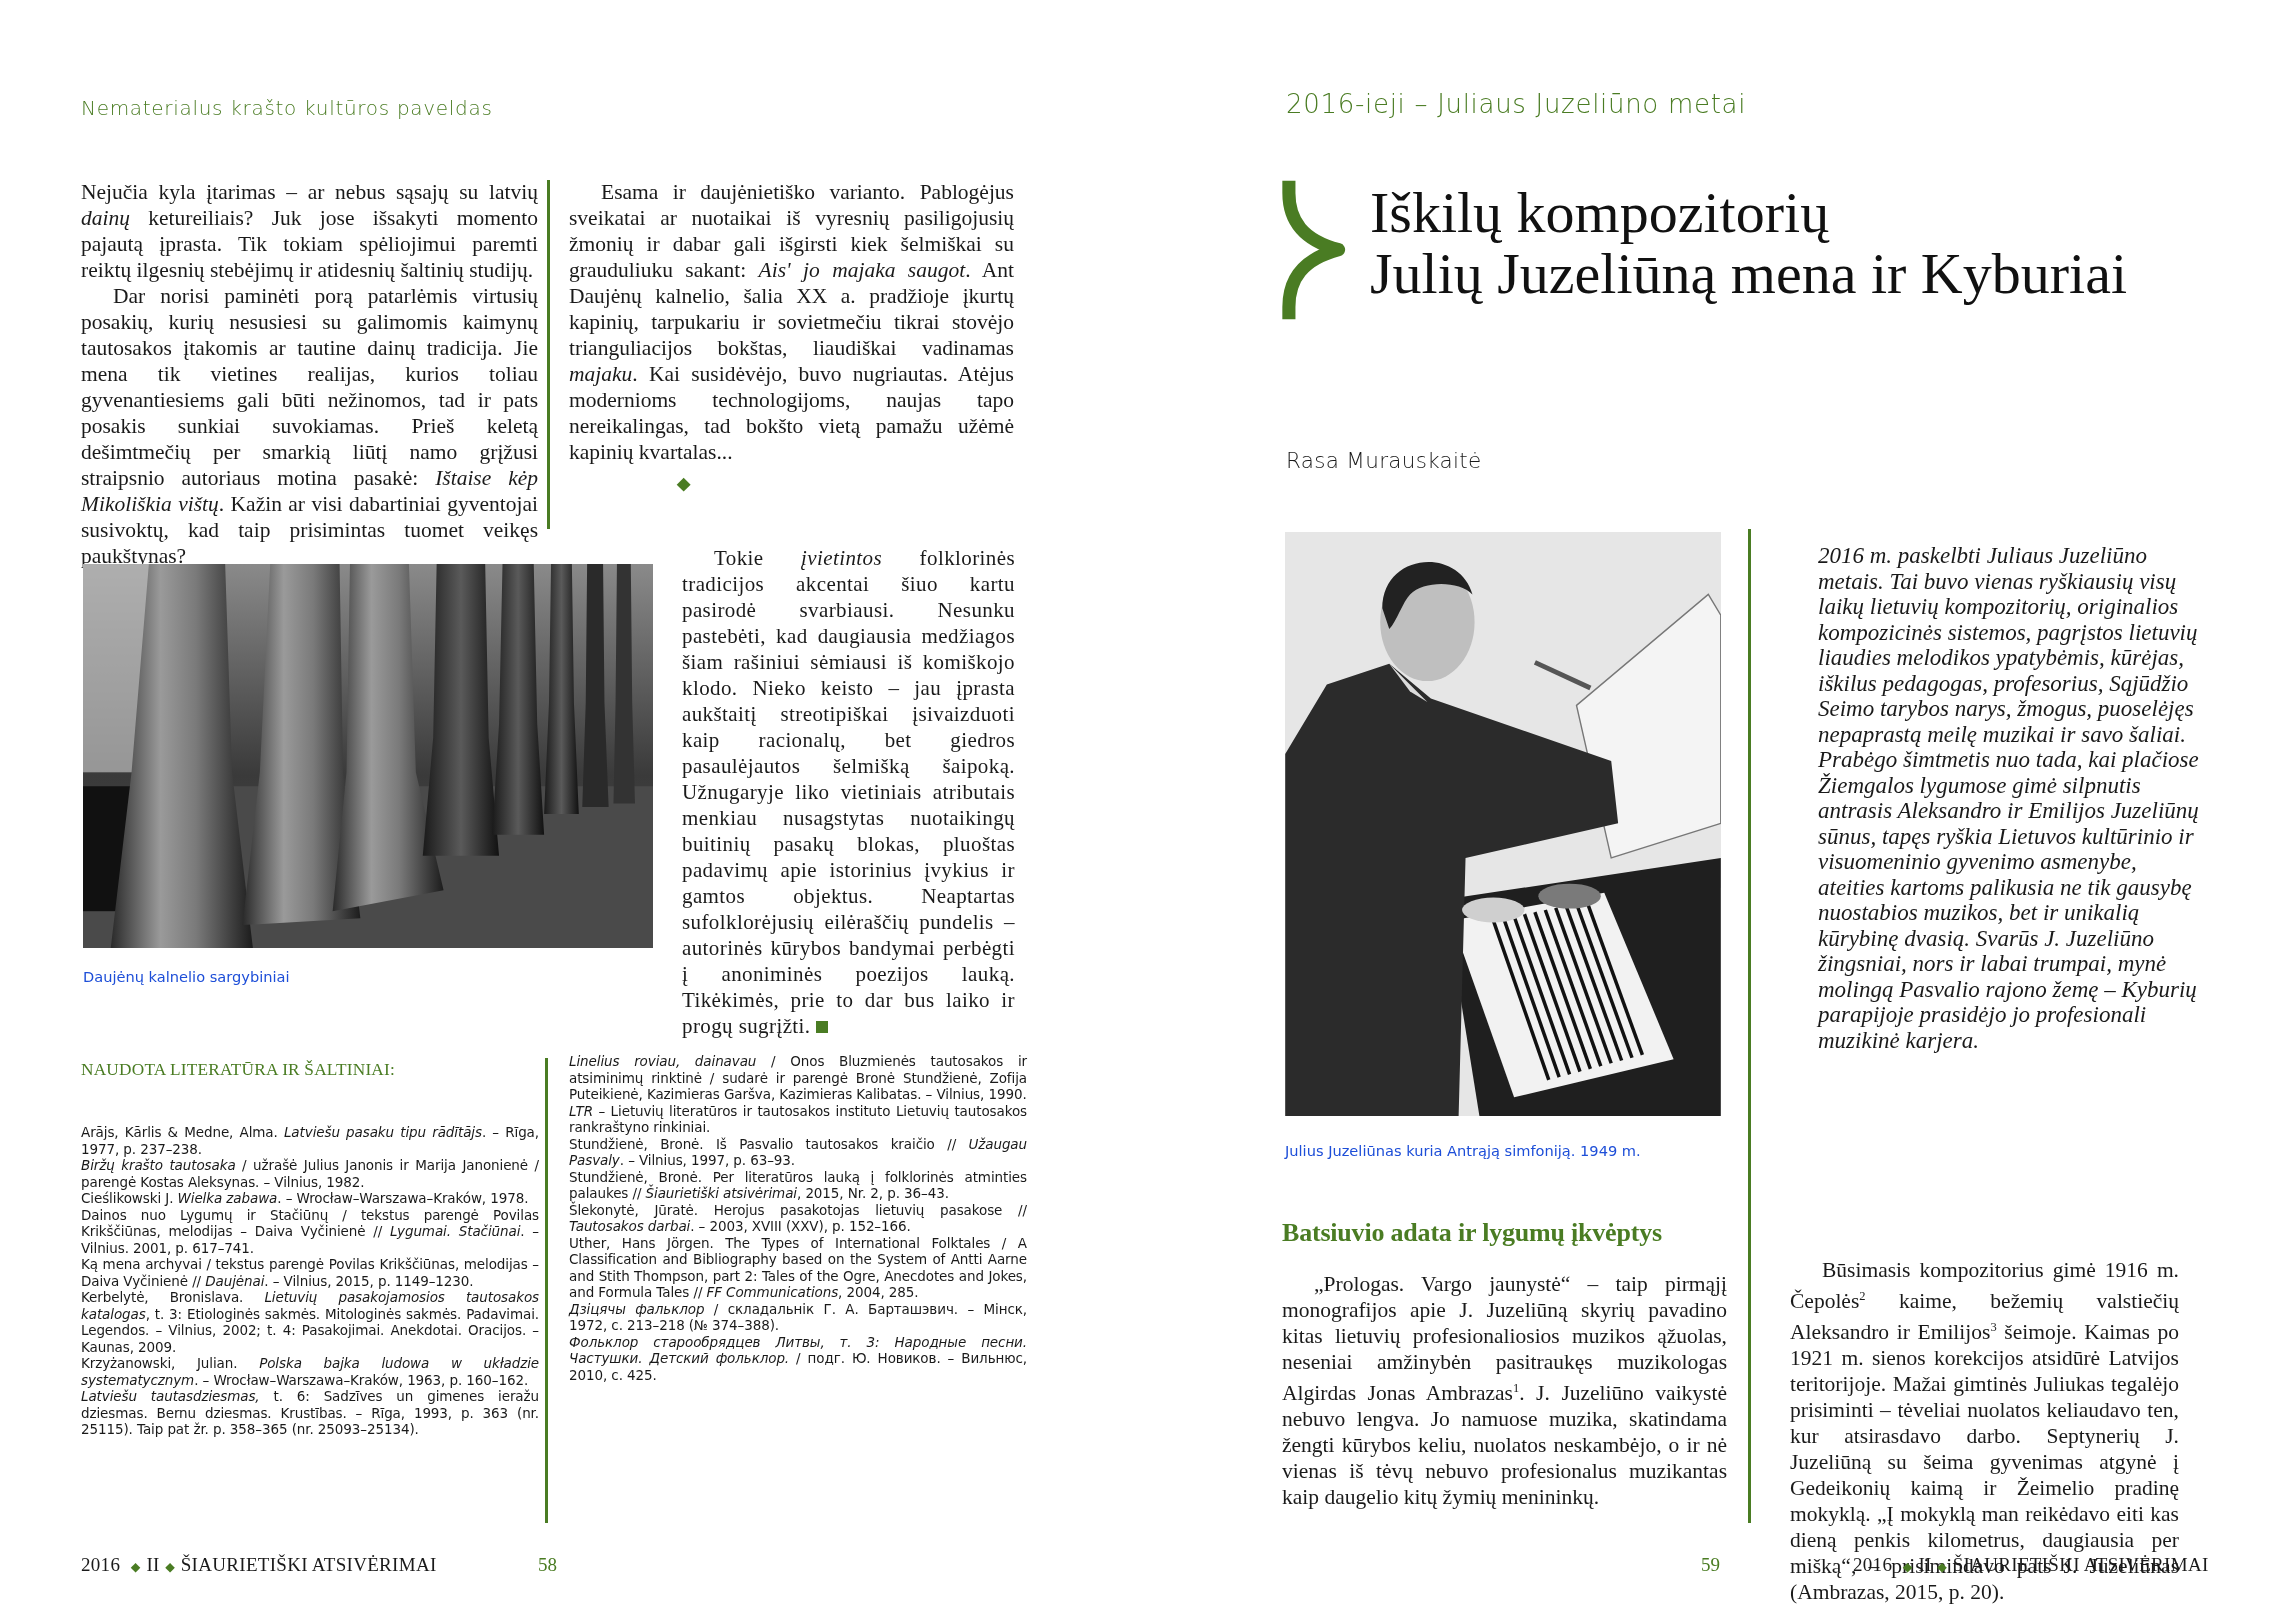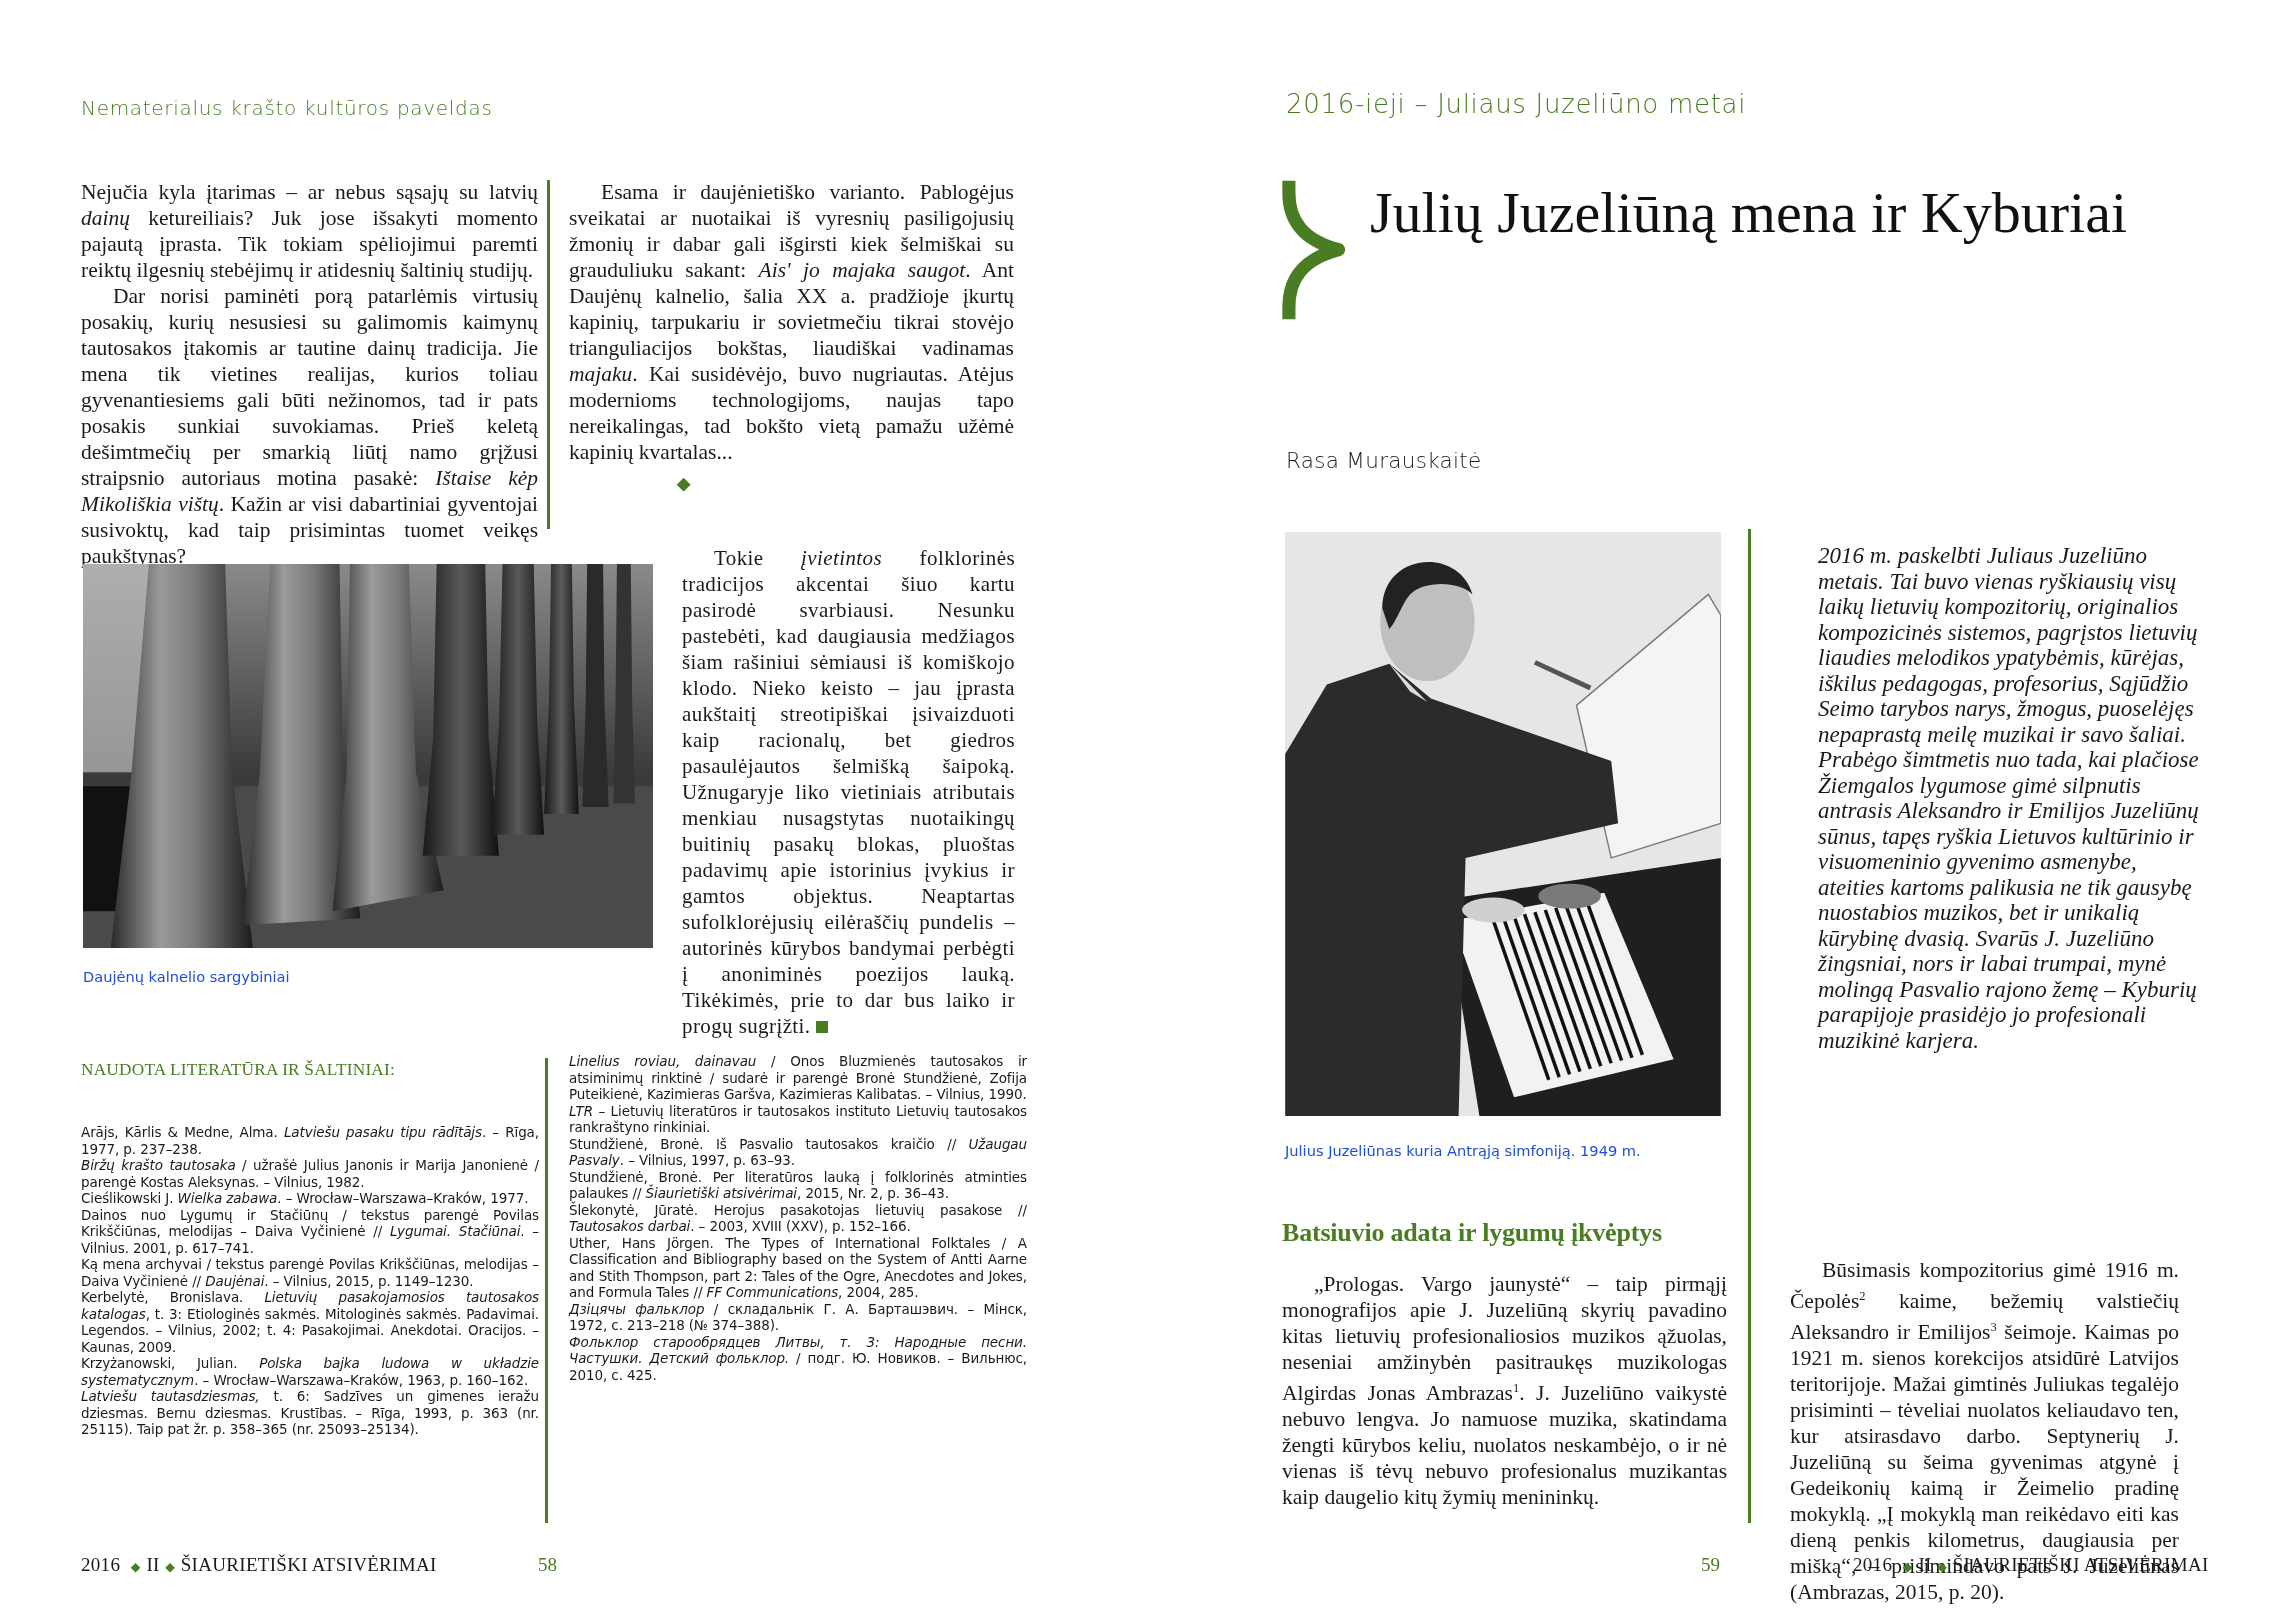--- a/index.html
+++ b/index.html
@@ -85,21 +85,21 @@
 
 <div class="abs body-text" style="left:682px; top:545px; width:333px; font-size:21px; line-height:26px; letter-spacing:0.4px;">
   <p class="indent"><span>Tokie </span><em>įvietintos</em><span> folklorinės tradicijos akcentai šiuo kartu pasirodė svarbiausi. Nesunku pastebėti, kad daugiausia medžiagos šiam rašiniui sėmiausi iš komiškojo klodo. Nieko keisto – jau įprasta aukštaitį streotipiškai įsivaizduoti kaip racionalų, bet giedros pasaulėjautos šelmišką šaipoką. Užnugaryje liko vietiniais atributais menkiau nusagstytas nuotaikingų buitinių pasakų blokas, pluoštas padavimų apie istorinius įvykius ir gamtos objektus. Neaptartas sufolklorėjusių eilėraščių pundelis – autorinės kūrybos bandymai perbėgti į anoniminės poezijos lauką. Tikėkimės, prie to dar bus laiko ir progų sugrįžti.</span>&nbsp;<span style="display:inline-block;width:11.8px;height:11.8px;background:#4a7c23;vertical-align:baseline;"></span></p>
 </div>
 
 <div class="abs green serif" style="left:81px; top:1060px; font-size:17.3px; letter-spacing:0.2px;">NAUDOTA LITERATŪRA IR ŠALTINIAI:</div>
 
 <div class="abs bib" id="bib-col1" style="left:81px; top:1124px; width:458px;">
     <p><span>Arājs, Kārlis &amp; Medne, Alma. </span><em>Latviešu pasaku tipu rādītājs</em><span>. – Rīga, 1977, p. 237–238.</span></p>
     <p><span></span><em>Biržų krašto tautosaka</em><span> / užrašė Julius Janonis ir Marija Janonienė / parengė Kostas Aleksynas. – Vilnius, 1982.</span></p>
-    <p><span>Cieślikowski J. </span><em>Wielka zabawa</em><span>. – Wrocław–Warszawa–Kraków, 1977.</span></p>
+    <p><span>Cieślikowski J. </span><em>Wielka zabawa</em><span>. – Wrocław–Warszawa–Kraków, 1978.</span></p>
     <p><span>Dainos nuo Lygumų ir Stačiūnų / tekstus parengė Povilas Krikščiūnas, melodijas – Daiva Vyčinienė // </span><em>Lygumai. Stačiūnai</em><span>. – Vilnius. 2001, p. 617–741.</span></p>
     <p><span>Ką mena archyvai / tekstus parengė Povilas Krikščiūnas, melodijas – Daiva Vyčinienė // </span><em>Daujėnai</em><span>. – Vilnius, 2015, p. 1149–1230.</span></p>
     <p><span>Kerbelytė, Bronislava. </span><em>Lietuvių pasakojamosios tautosakos katalogas</em><span>, t. 3: Etiologinės sakmės. Mitologinės sakmės. Padavimai. Legendos. – Vilnius, 2002; t. 4: Pasakojimai. Anekdotai. Oracijos. – Kaunas, 2009.</span></p>
     <p><span>Krzyżanowski, Julian. </span><em>Polska bajka ludowa w układzie systematycznym</em><span>. – Wrocław–Warszawa–Kraków, 1963, p. 160–162.</span></p>
     <p><span></span><em>Latviešu tautasdziesmas,</em><span> t. 6: Sadzīves un gimenes ieražu dziesmas. Bernu dziesmas. Krustības. – Rīga, 1993, p. 363 (nr. 25115). Taip pat žr. p. 358–365 (nr. 25093–25134).</span></p>
   </div>
 <div class="vrule" style="left:545px; top:1058px; height:465px;"></div>
 <div class="abs bib" id="bib-col2" style="left:569px; top:1053px; width:458px;">
     <p><span></span><em>Linelius roviau, dainavau</em><span> / Onos Bluzmienės tautosakos ir atsiminimų rinktinė / sudarė ir parengė Bronė Stundžienė, Zofija Puteikienė, Kazimieras Garšva, Kazimieras Kalibatas. – Vilnius, 1990.</span></p>
     <p><span></span><em>LTR</em><span> – Lietuvių literatūros ir tautosakos instituto Lietuvių tautosakos rankraštyno rinkiniai.</span></p>
@@ -119,20 +119,21 @@
 
 <div class="abs runhead" style="left:1286px; top:89px; font-size:26px;">2016-ieji – Juliaus Juzeliūno metai</div>
 
 <div class="abs" style="left:1282px; top:179px; width:69px; height:142px;">
   <svg width="69" height="142" viewBox="0 0 100 205">
     <path d="M10,2 L10,20 C10,60 30,88 82,102 C30,116 10,144 10,185 L10,203" fill="none" stroke="#4a7c23" stroke-width="19" stroke-linecap="butt" stroke-linejoin="round"></path>
   </svg>
 </div>
 
 <div class="abs serif" style="left:1370px; top:182px; font-size:58px; line-height:61px; color:#111;">
+  <div>Iškilų kompozitorių</div>
   <div>Julių Juzeliūną mena ir Kyburiai</div>
 </div>
 
 <div class="abs sans" style="left:1286px; top:448px; font-size:21.5px; font-weight:300; letter-spacing:0.3px;">Rasa Murauskaitė</div>
 
 <div class="photo" style="left:1285px; top:532px; width:436px; height:584px; background:#e8e8e8;">
   <svg width="436" height="584" viewBox="0 0 628 842">
     <rect width="628" height="842" fill="#e6e6e6"></rect>
 
     <path d="M420,250 L610,90 L628,120 L628,420 L470,470 Z" fill="#f4f4f4" stroke="#777" stroke-width="2"></path>

